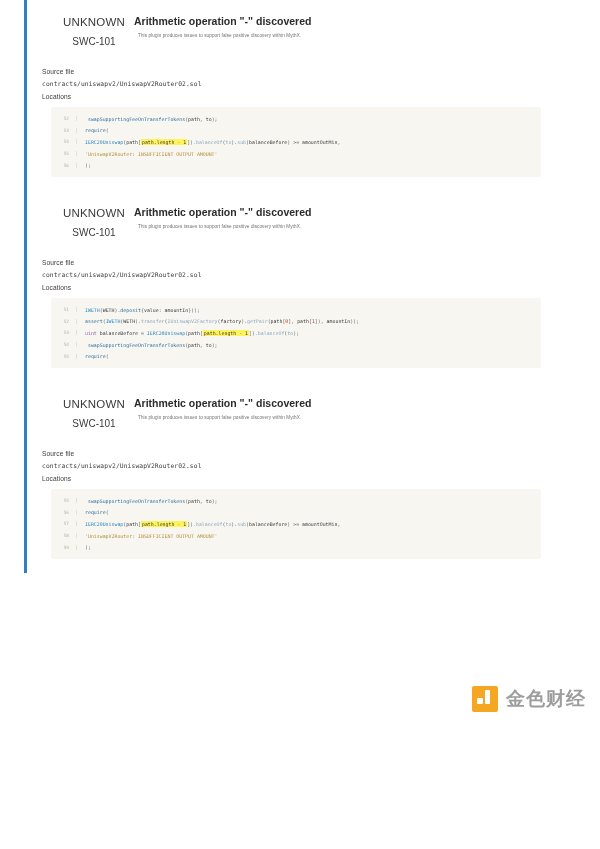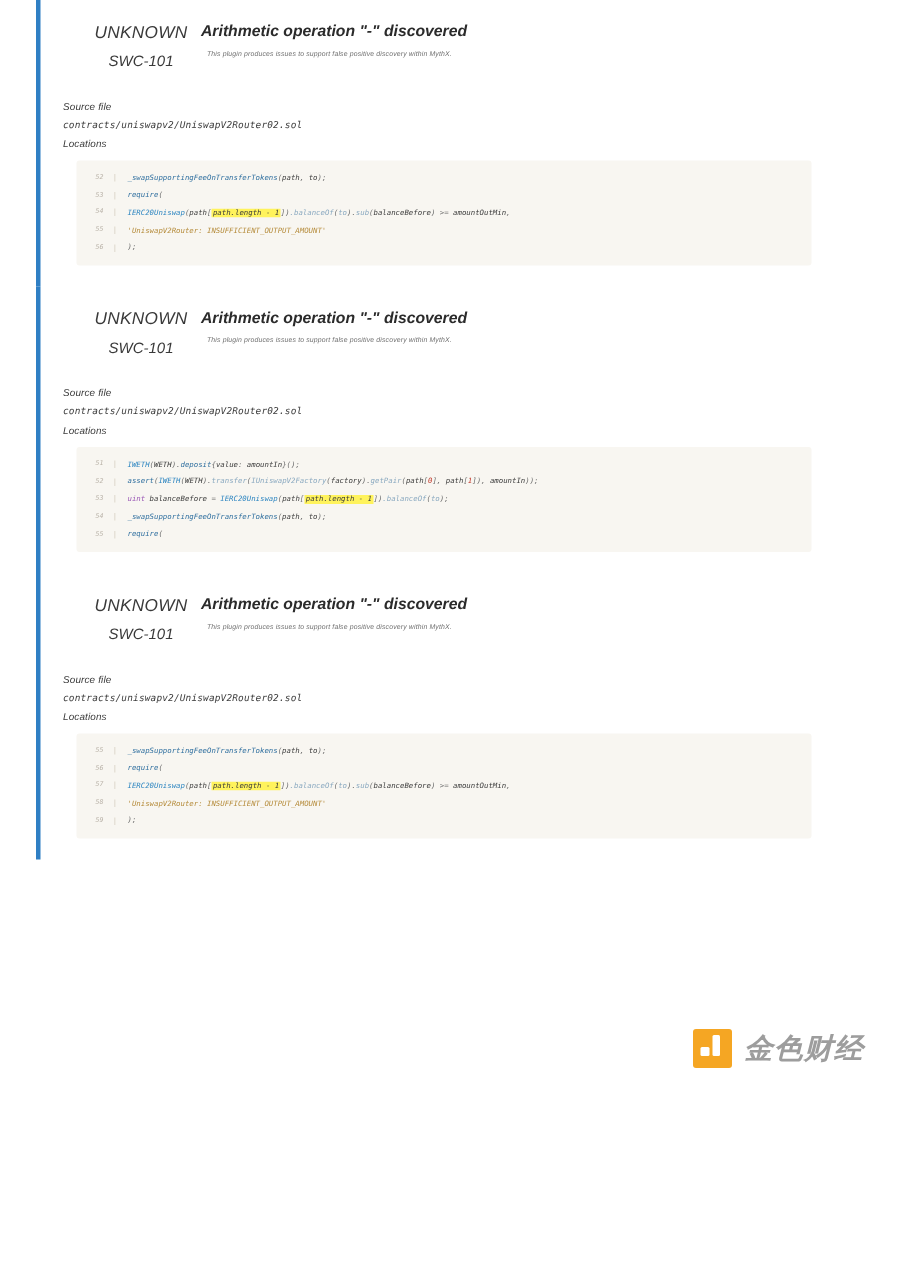--- a/index.html
+++ b/index.html
@@ -14,21 +14,20 @@
     font-family: "Liberation Sans", sans-serif;
     color: #333333;
     overflow: hidden;
   }
 
   .page {
     position: relative;
     width: 600px;
     height: 722px;
     background: #ffffff;
-    font-style: italic;
   }
 
   
   .issue-card {
     position: relative;
     margin: 0 0 0 24px;
     width: 530px;
     padding: 0 0 14px 0;
     box-sizing: border-box;
   }
@@ -152,21 +151,21 @@
   .tok-dim { color: #8aa9c0; }
   .hl {
     background: #fff35c;
     color: #3a3a3a;
     padding: 0 1px;
   }
 
   
   .watermark {
     position: absolute;
-    right: 24px;
+    right: 14px;
     bottom: 10px;
     display: flex;
     align-items: center;
     gap: 8px;
   }
   .wm-logo {
     position: relative;
     width: 26px;
     height: 26px;
     background: #f5a623;

